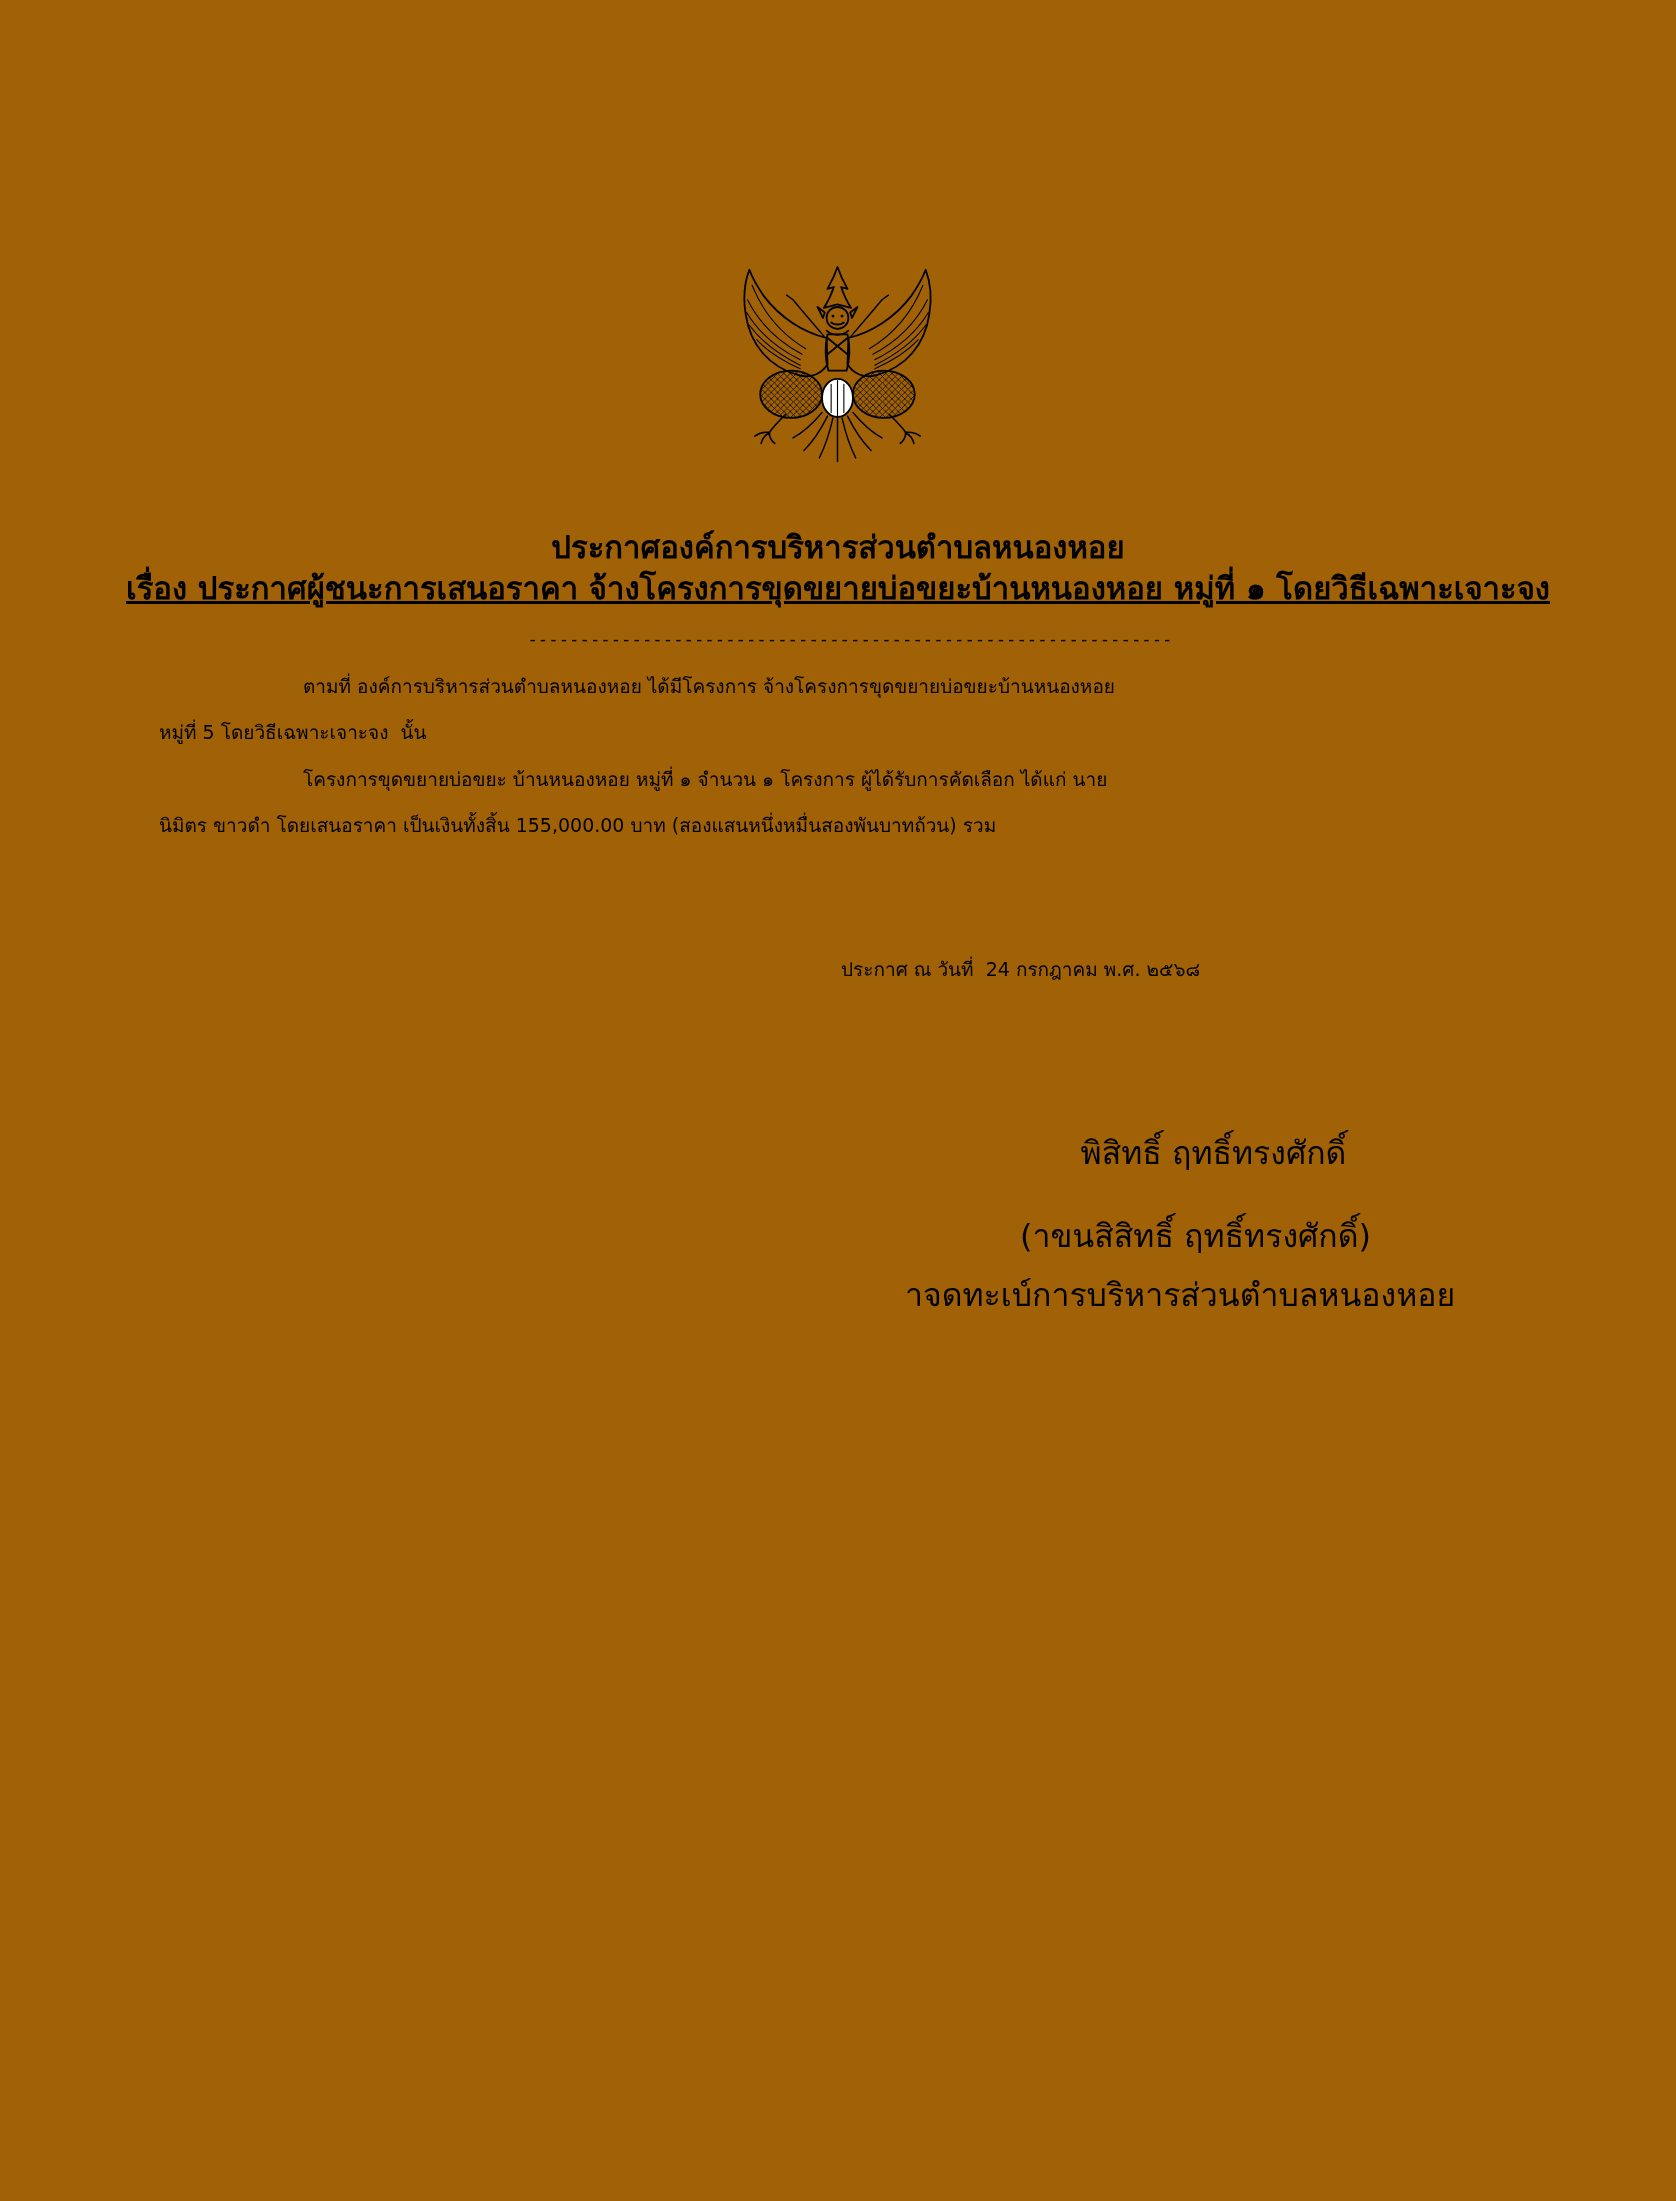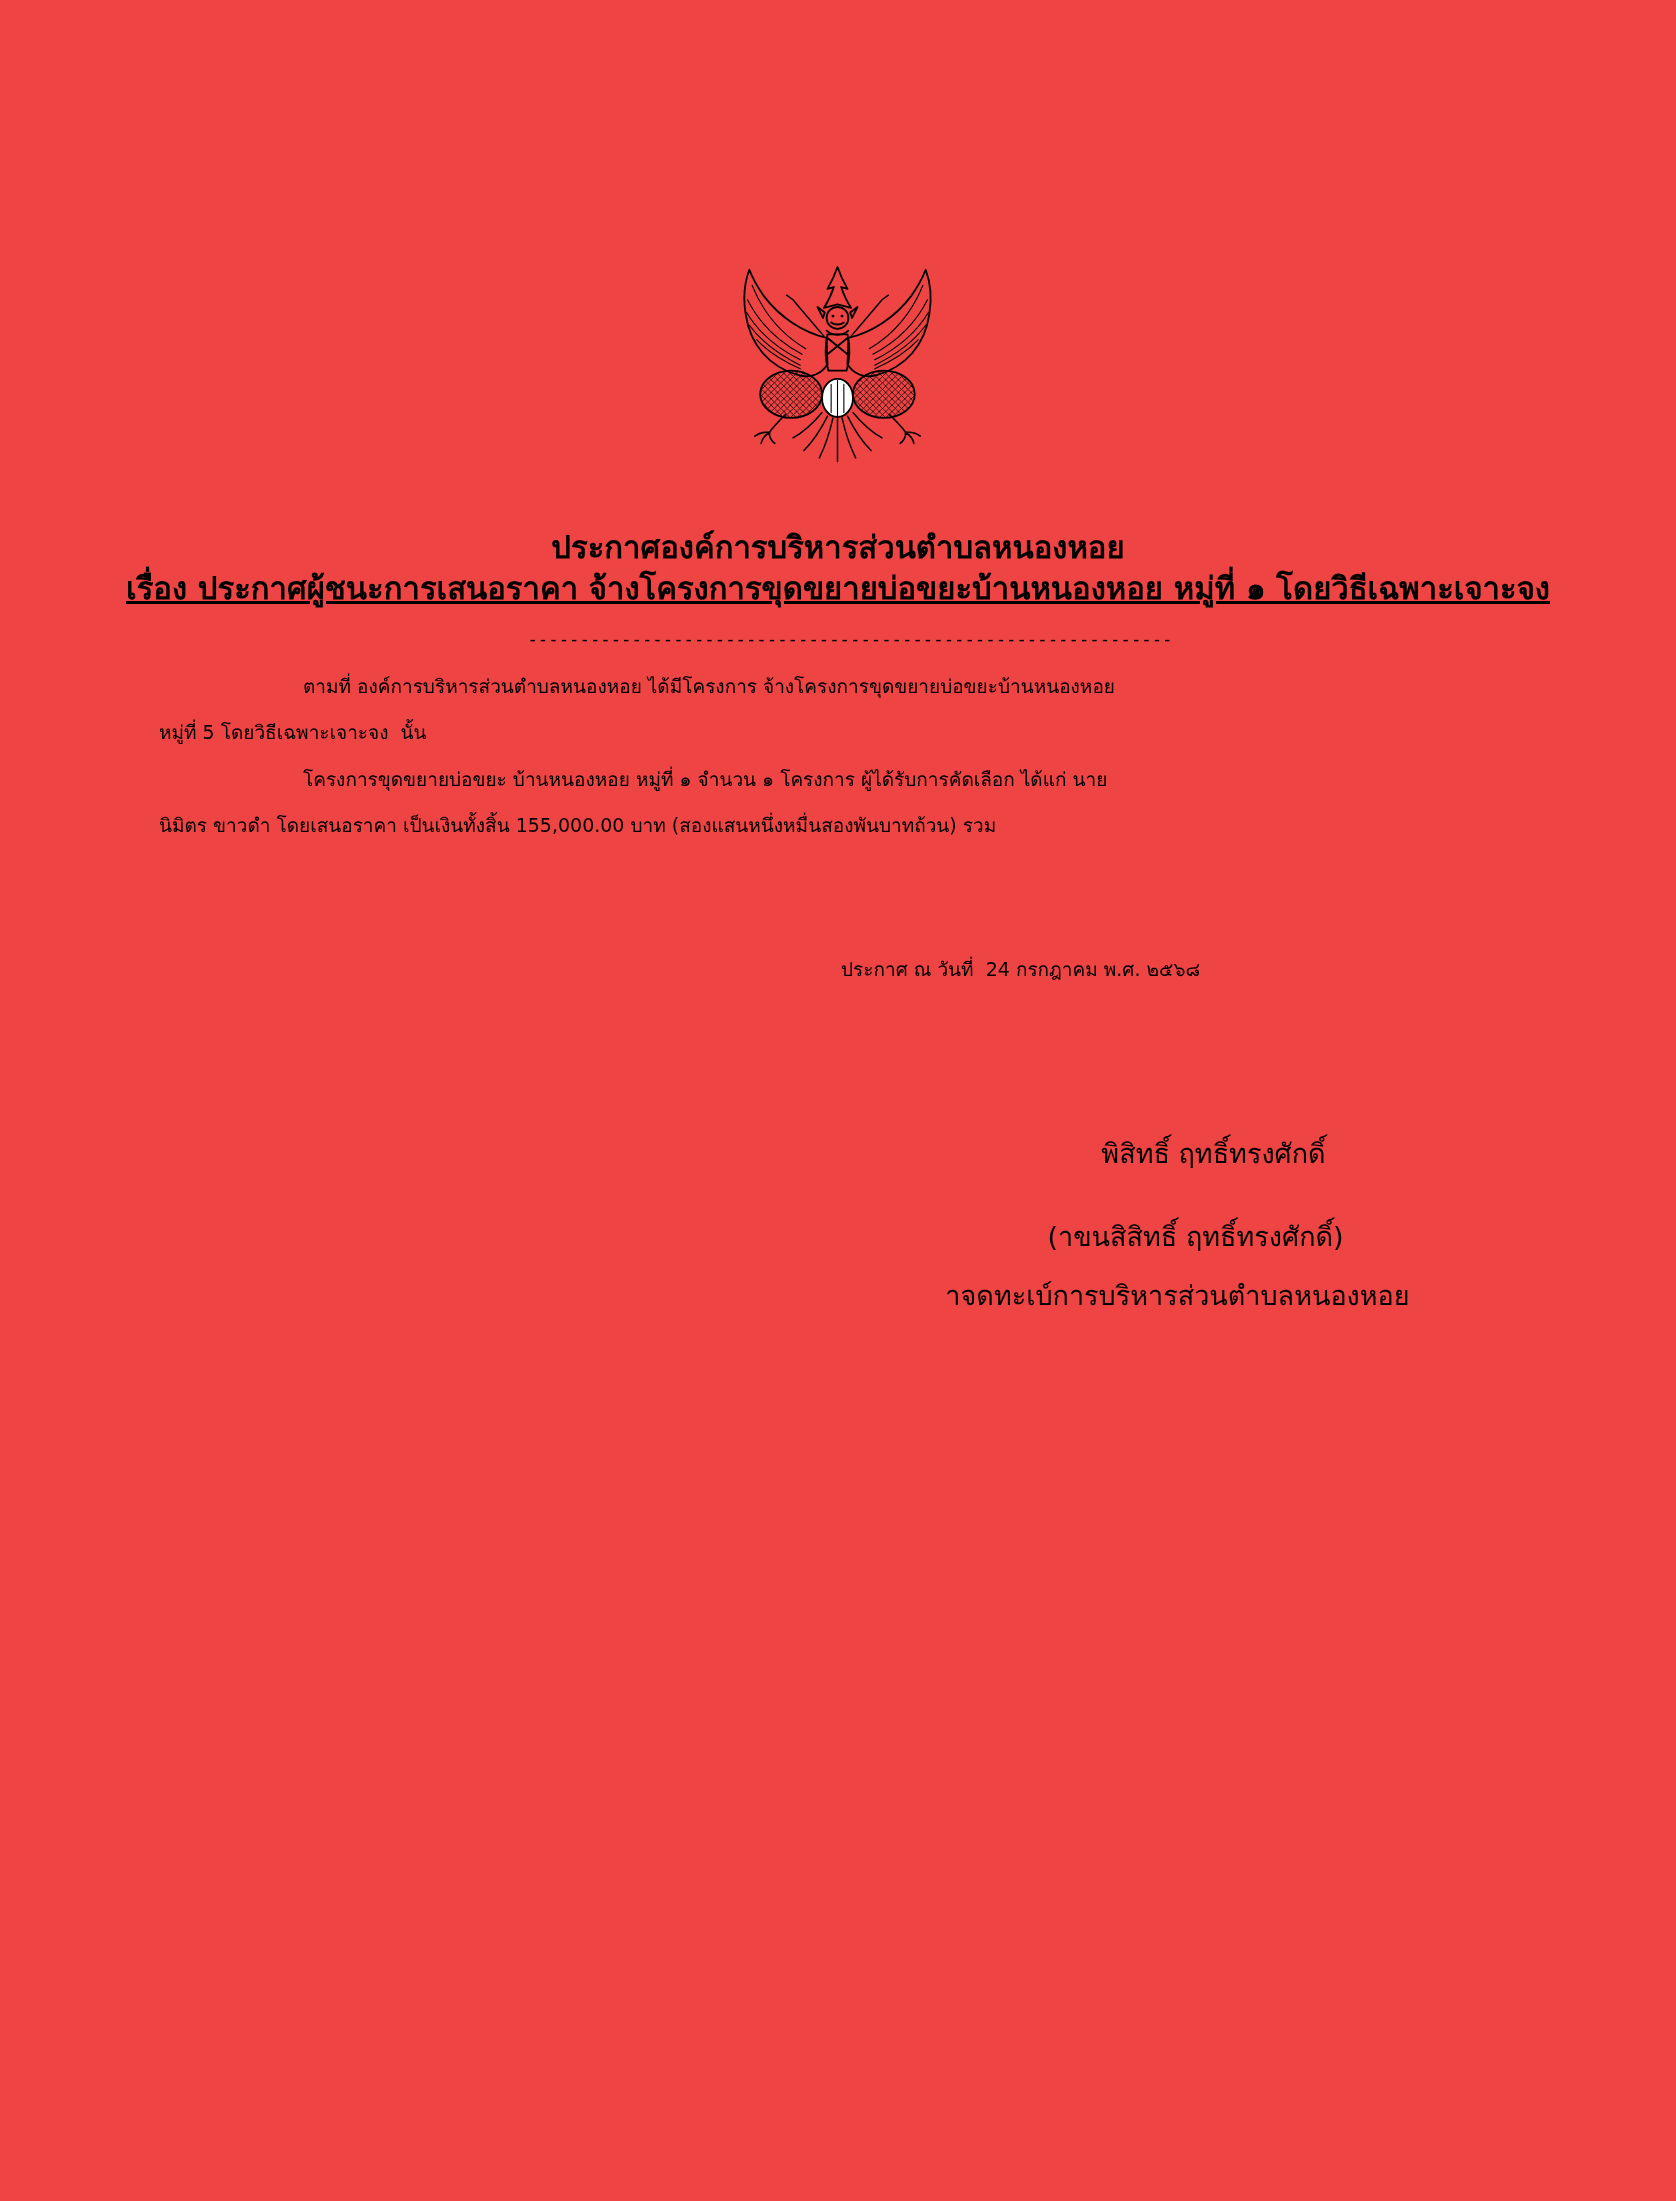--- a/index.html
+++ b/index.html
@@ -1,29 +1,29 @@
 <!DOCTYPE html>
 <html style="font-size:14.5px"><head>
 <meta charset="utf-8">
 <style>
   html, body { margin: 0; padding: 0; background: #ffffff; }
   .page {
     position: relative;
     width: 1676px;
     height: 2201px;
-    background: #ef4444;
+    background: #a16207;
     color: #000000;
     font-family: "DejaVu Sans", "Liberation Sans", sans-serif;
     overflow: hidden;
   }
   .abs { position: absolute; white-space: pre; }
   .center-full { left: 0; width: 1676px; text-align: center; }
   .title-text { font-weight: bold; font-size: 31px; line-height: 46px; }
   .body-text  { font-size: 19px; line-height: 46px; }
-  .sig-text   { font-size: 27px; line-height: 49px; }
+  .sig-text   { font-size: 32px; line-height: 49px; }
   .sep-text {
     font-family: "DejaVu Sans Mono", "Liberation Mono", monospace;
     font-size: 17.3px; line-height: 22px;
     text-align: center; overflow: hidden;
   }
   .sig-line { text-align: center; width: 545px; }
   .emblem-box { position: absolute; left: 733px; top: 265px; width: 209px; height: 204px; }
   .emblem-box svg { width: 100%; height: 100%; display: block; }
 </style>
 </head>

